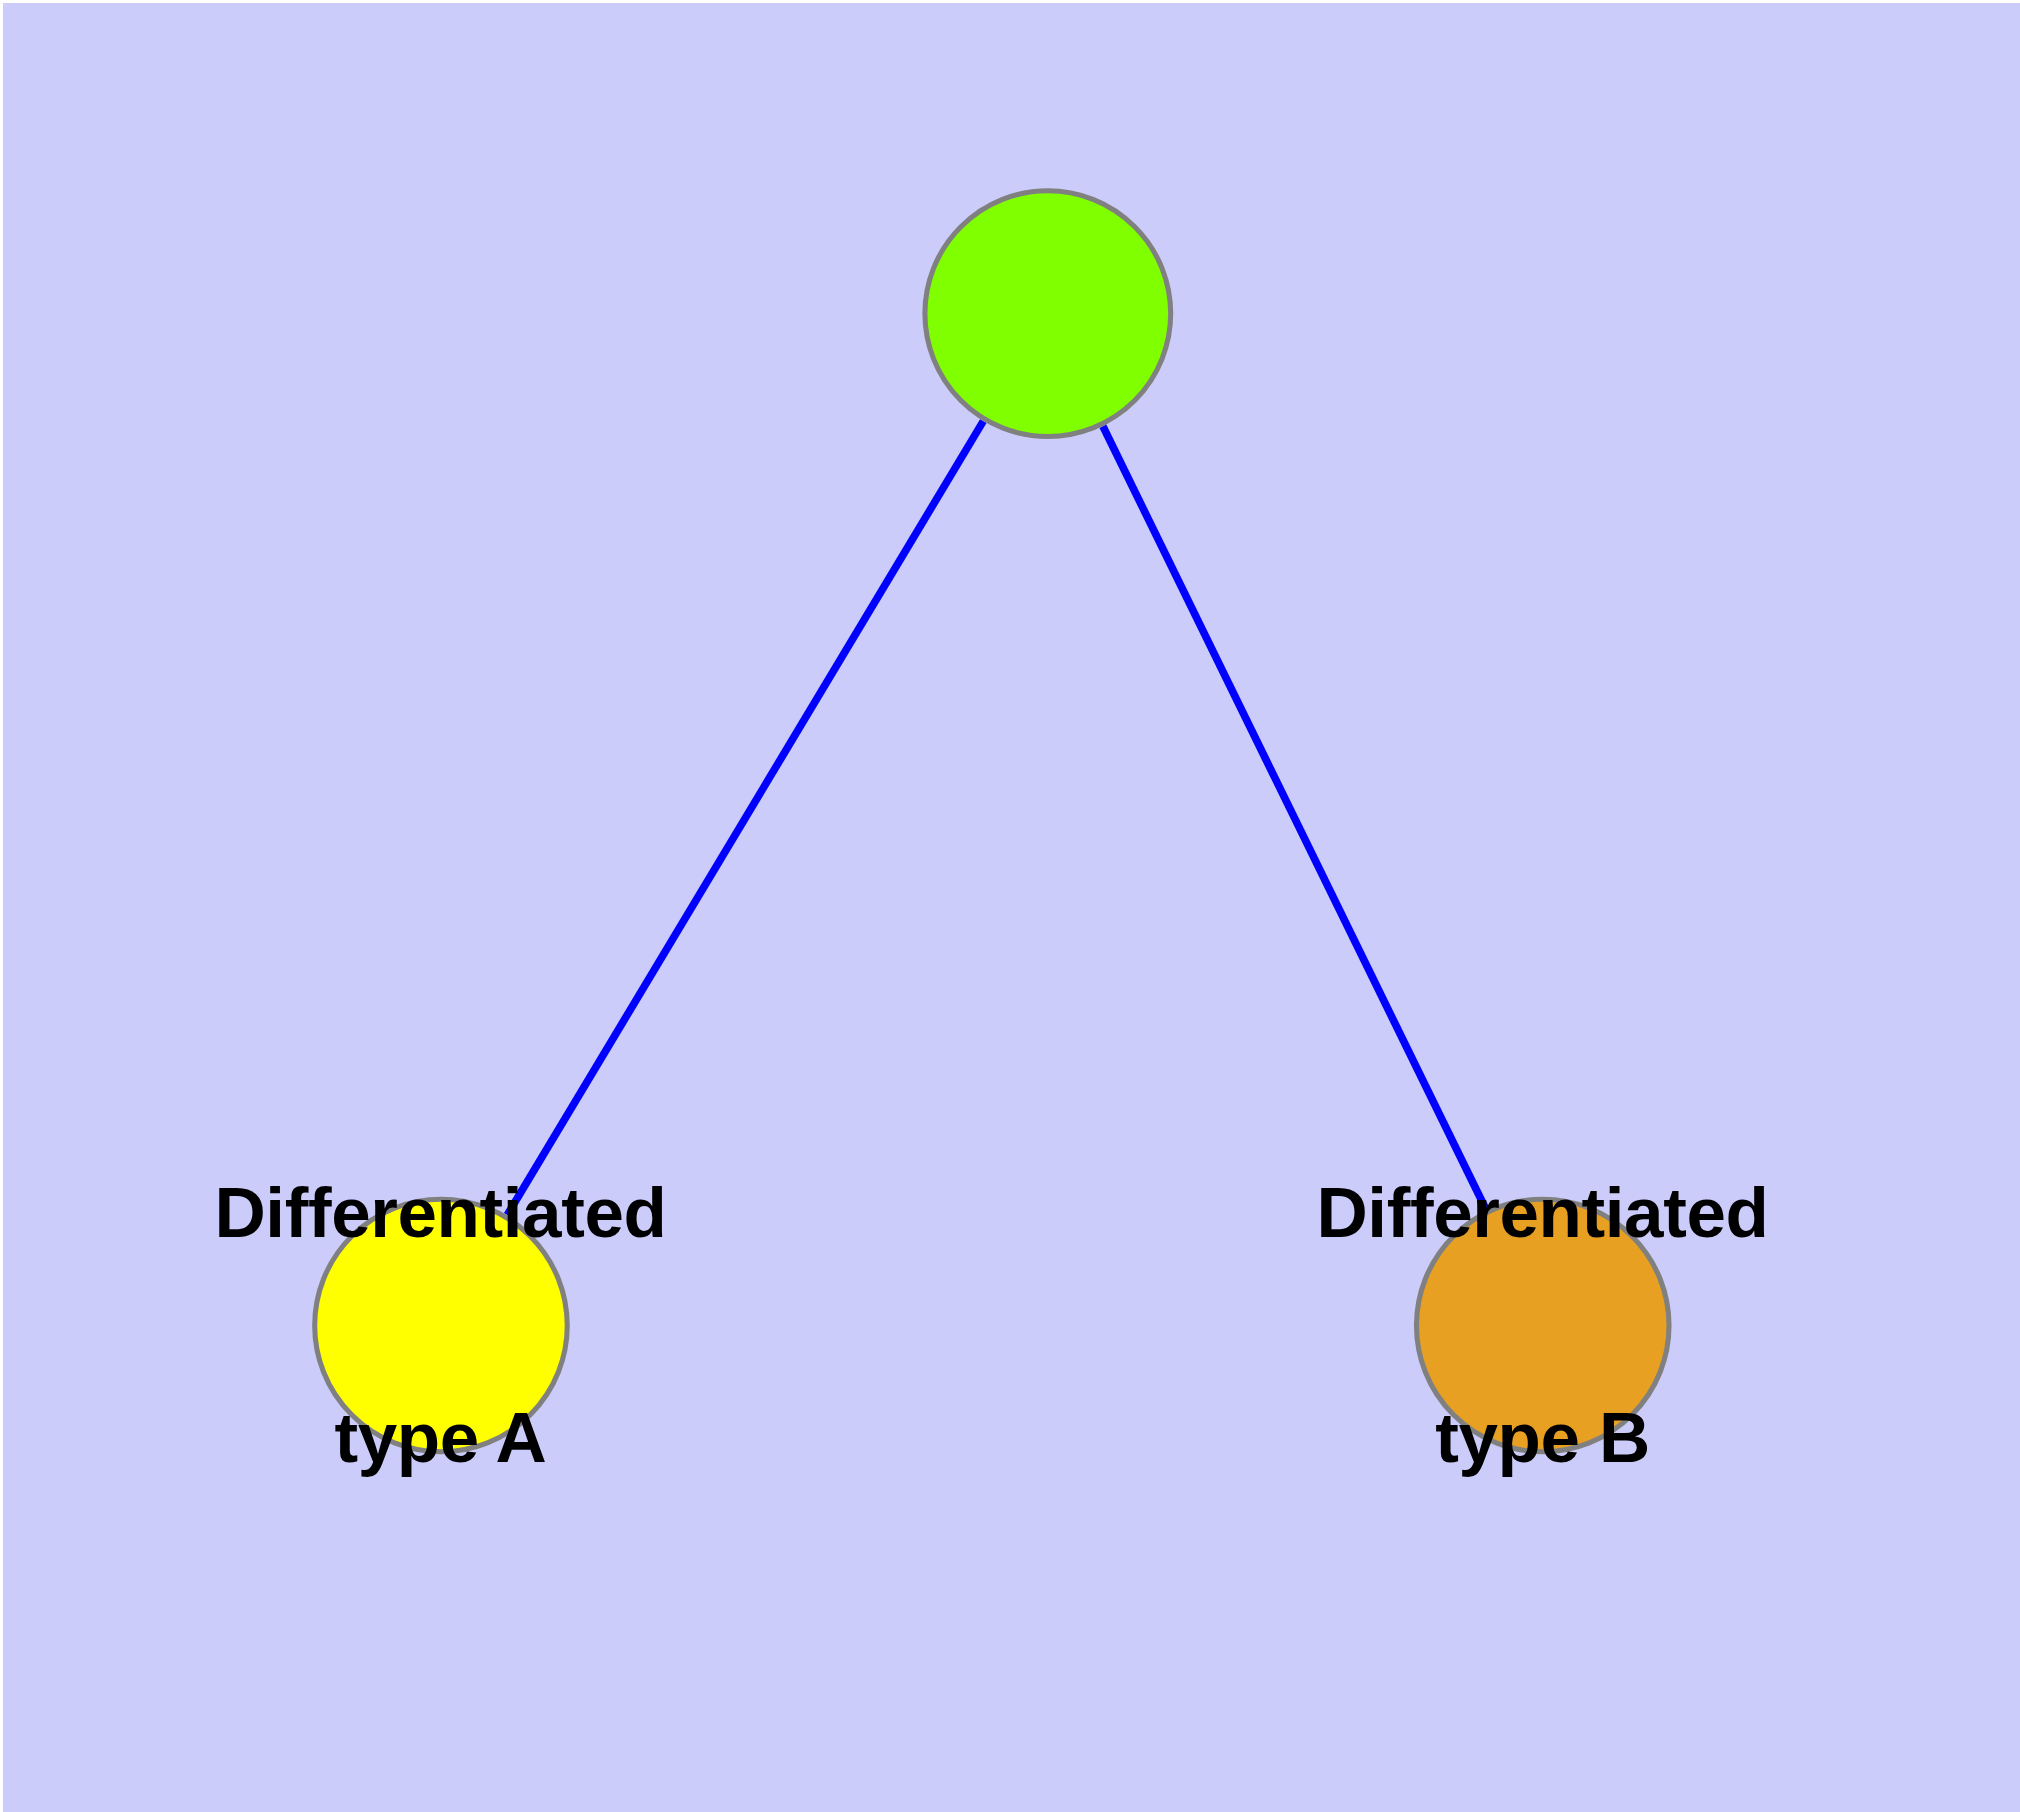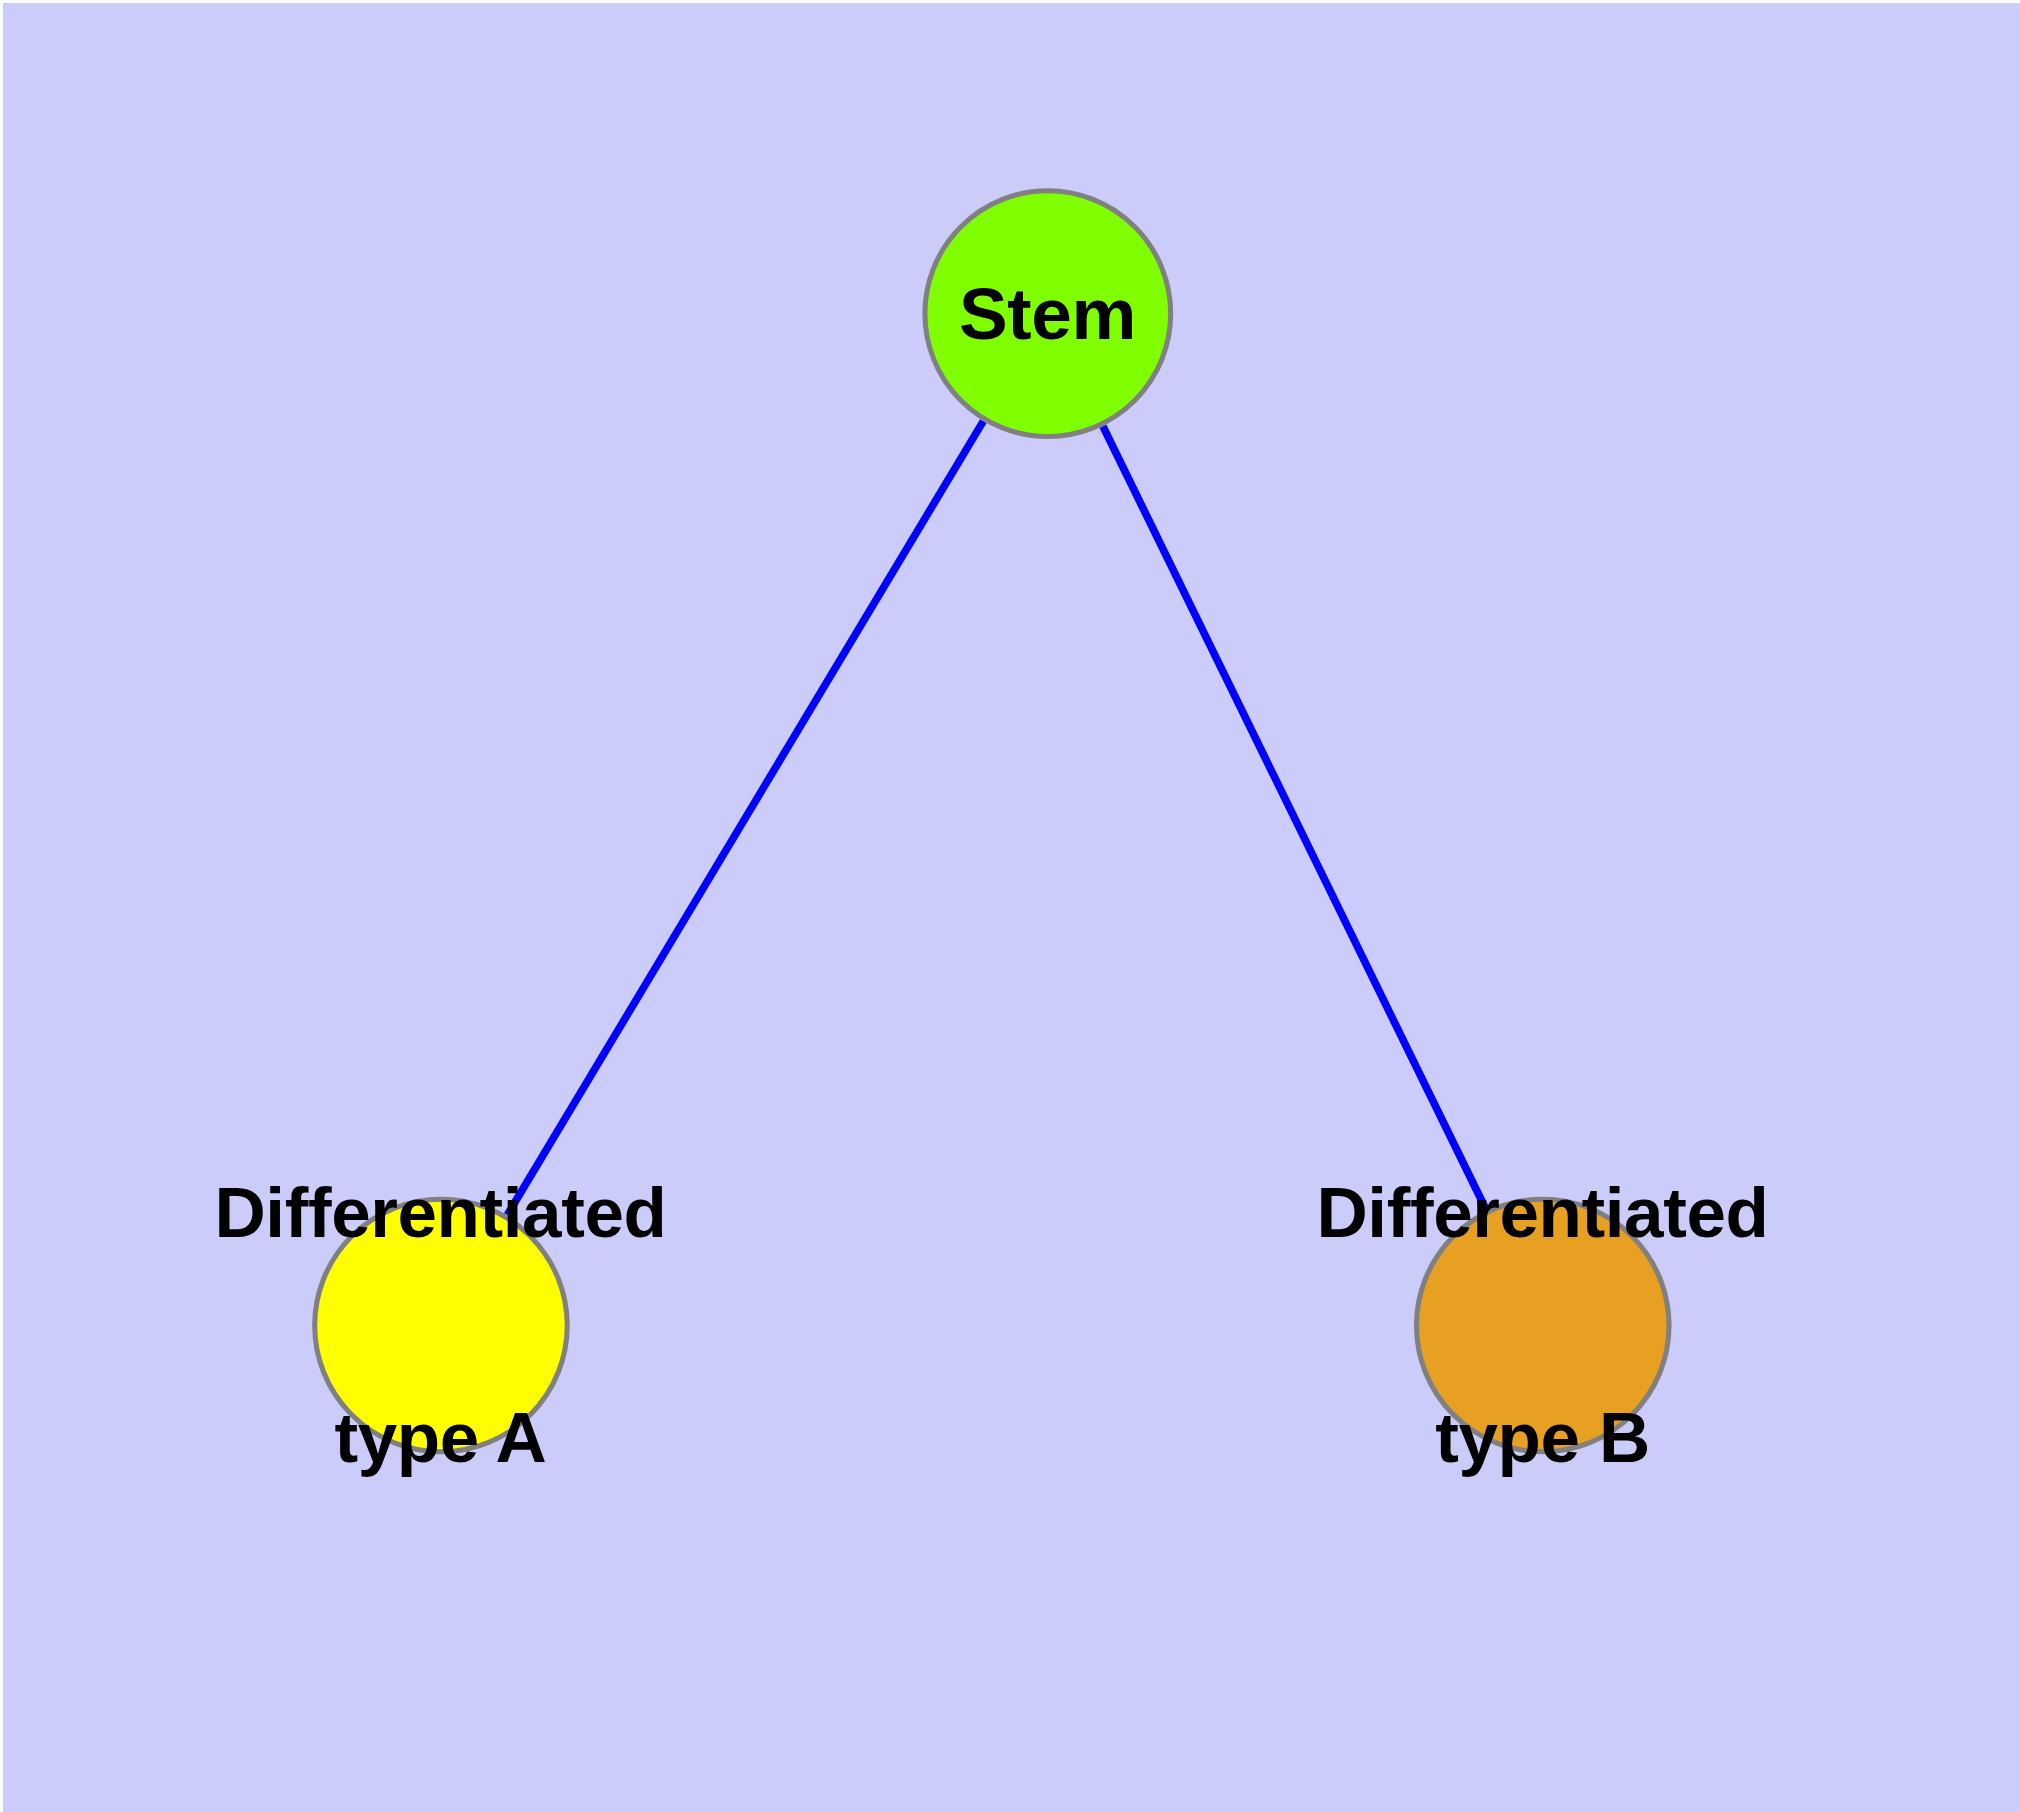--- a/index.html
+++ b/index.html
@@ -74,21 +74,20 @@
       <line x1="1301.0270633130876" y1="502.94916711614144" x2="1753.2154484892615" y2="1427.45761215099" stroke="#0000ff" stroke-width="9" stroke-linecap="butt"></line>
     </g>
 
     <g>
       <circle cx="1236" cy="370" r="145" fill="#7fff00" stroke="#808080" stroke-width="6"></circle>
       <circle cx="520" cy="1564" r="149" fill="#ffff00" stroke="#808080" stroke-width="6"></circle>
       <circle cx="1820" cy="1564" r="149" fill="#e8a022" stroke="#808080" stroke-width="6"></circle>
     </g>
   </svg>
 
-  <div class="node-label" id="label-stem" style="left: 539px; top: 275px;">Stem</div>
 
   <div class="node-label" id="label-diff-a" style="left: -68px; top: 1024px;">
     <div>Differentiated</div>
     <div>type A</div>
   </div>
 
   <div class="node-label" id="label-diff-b" style="left: 1034px; top: 1024px;">
     <div>Differentiated</div>
     <div>type B</div>
   </div>

